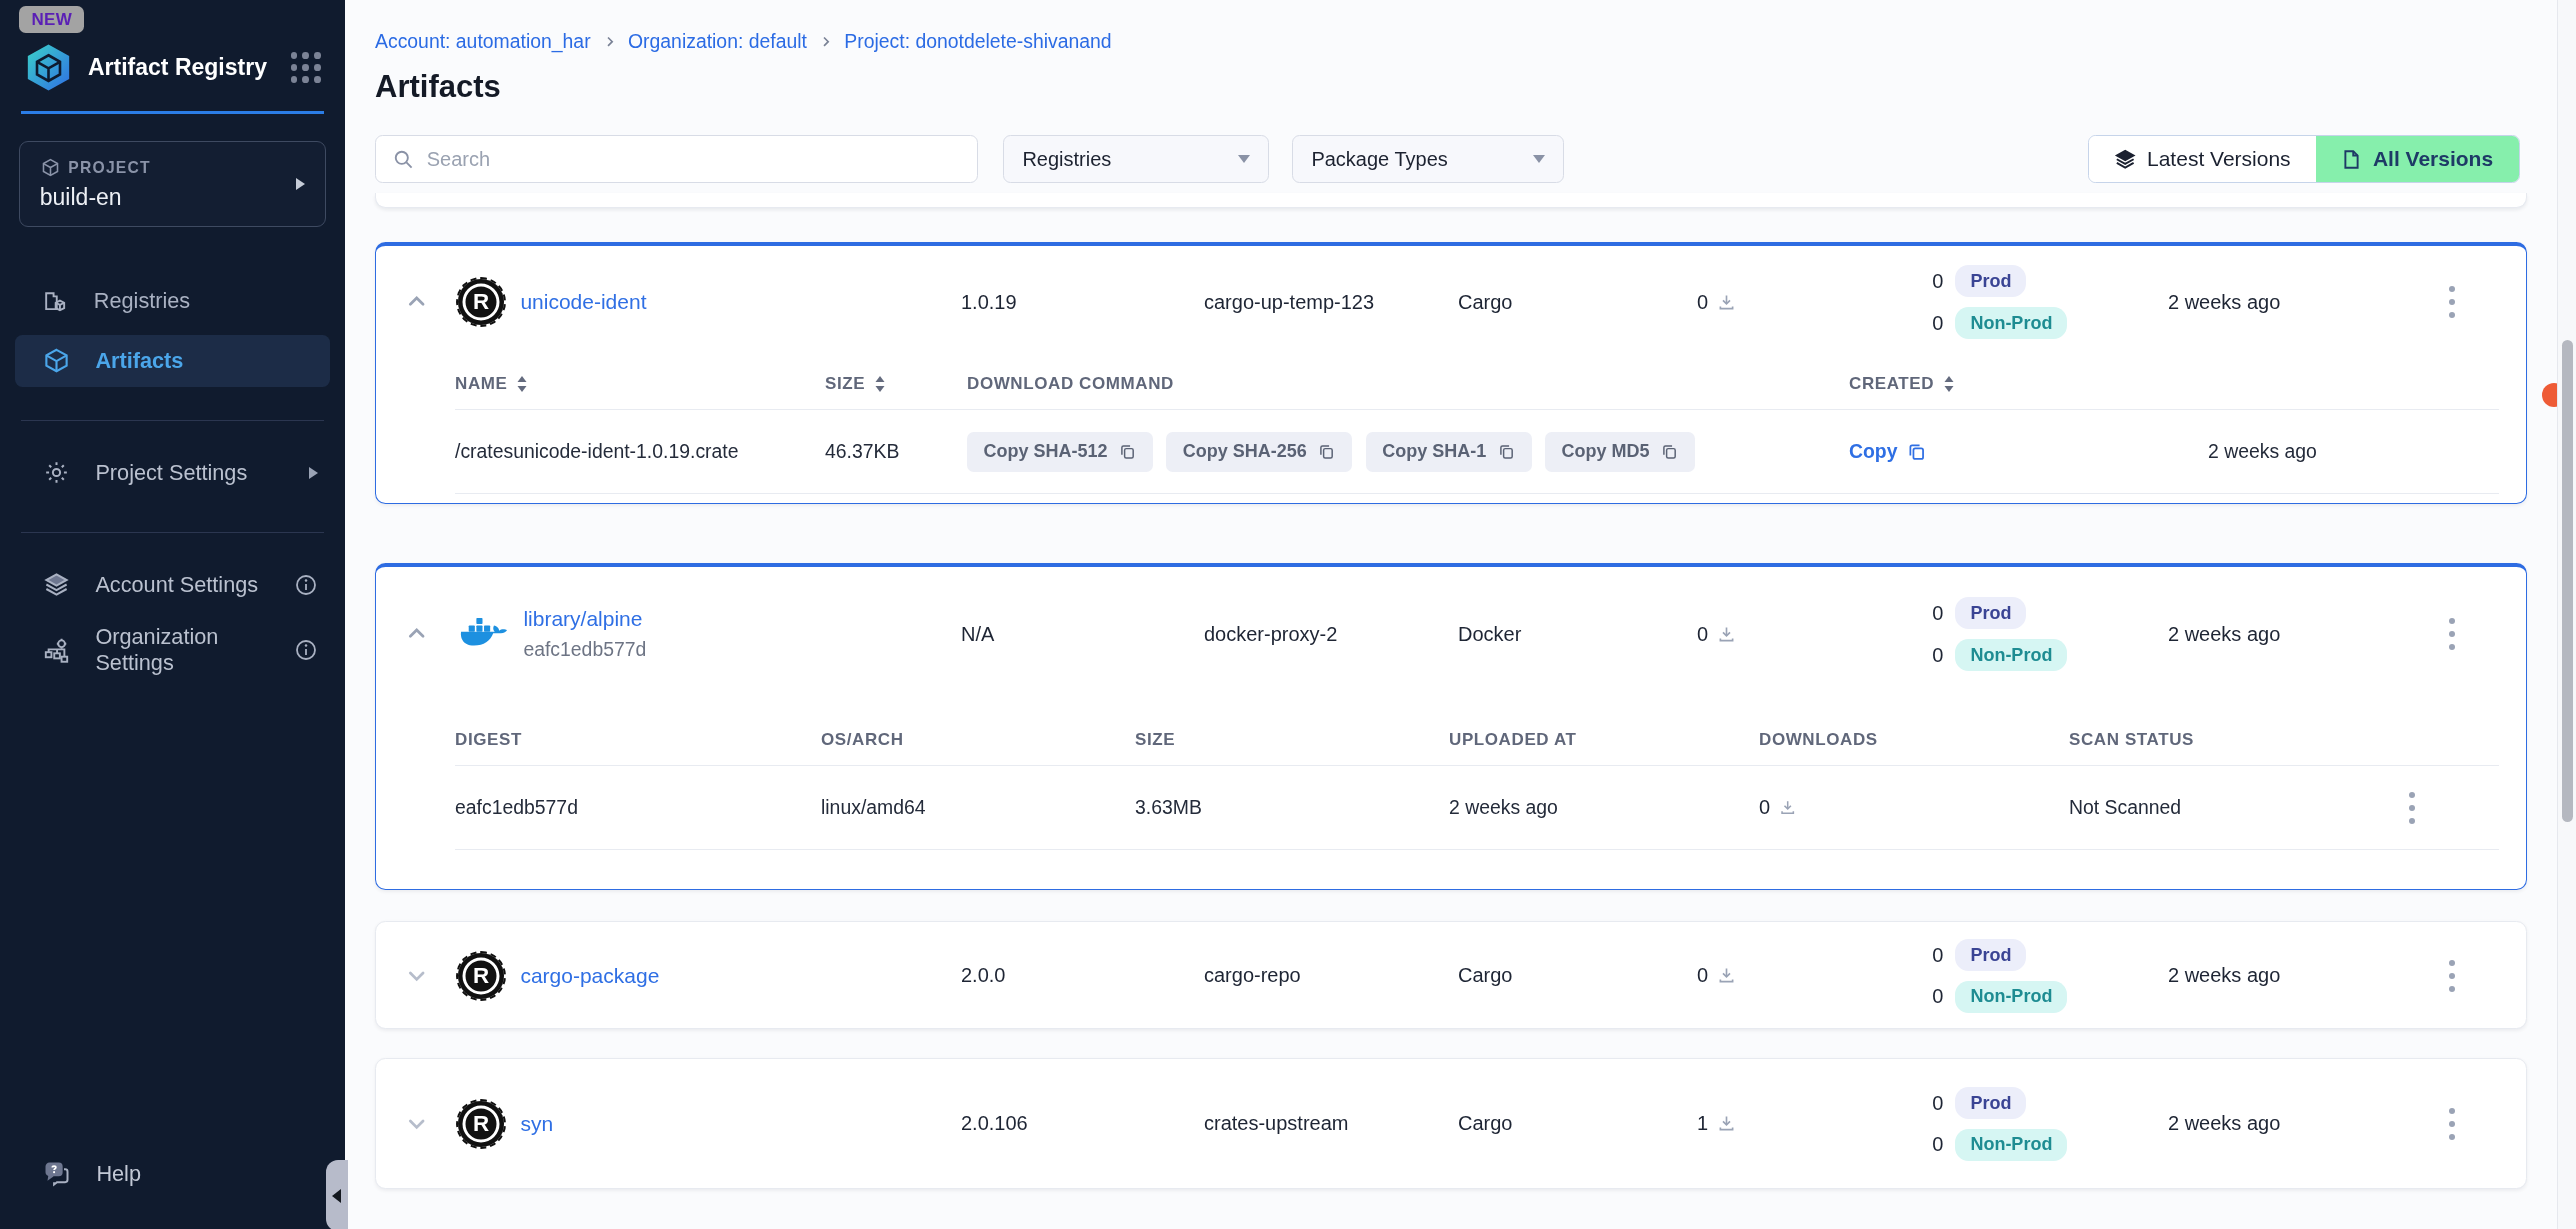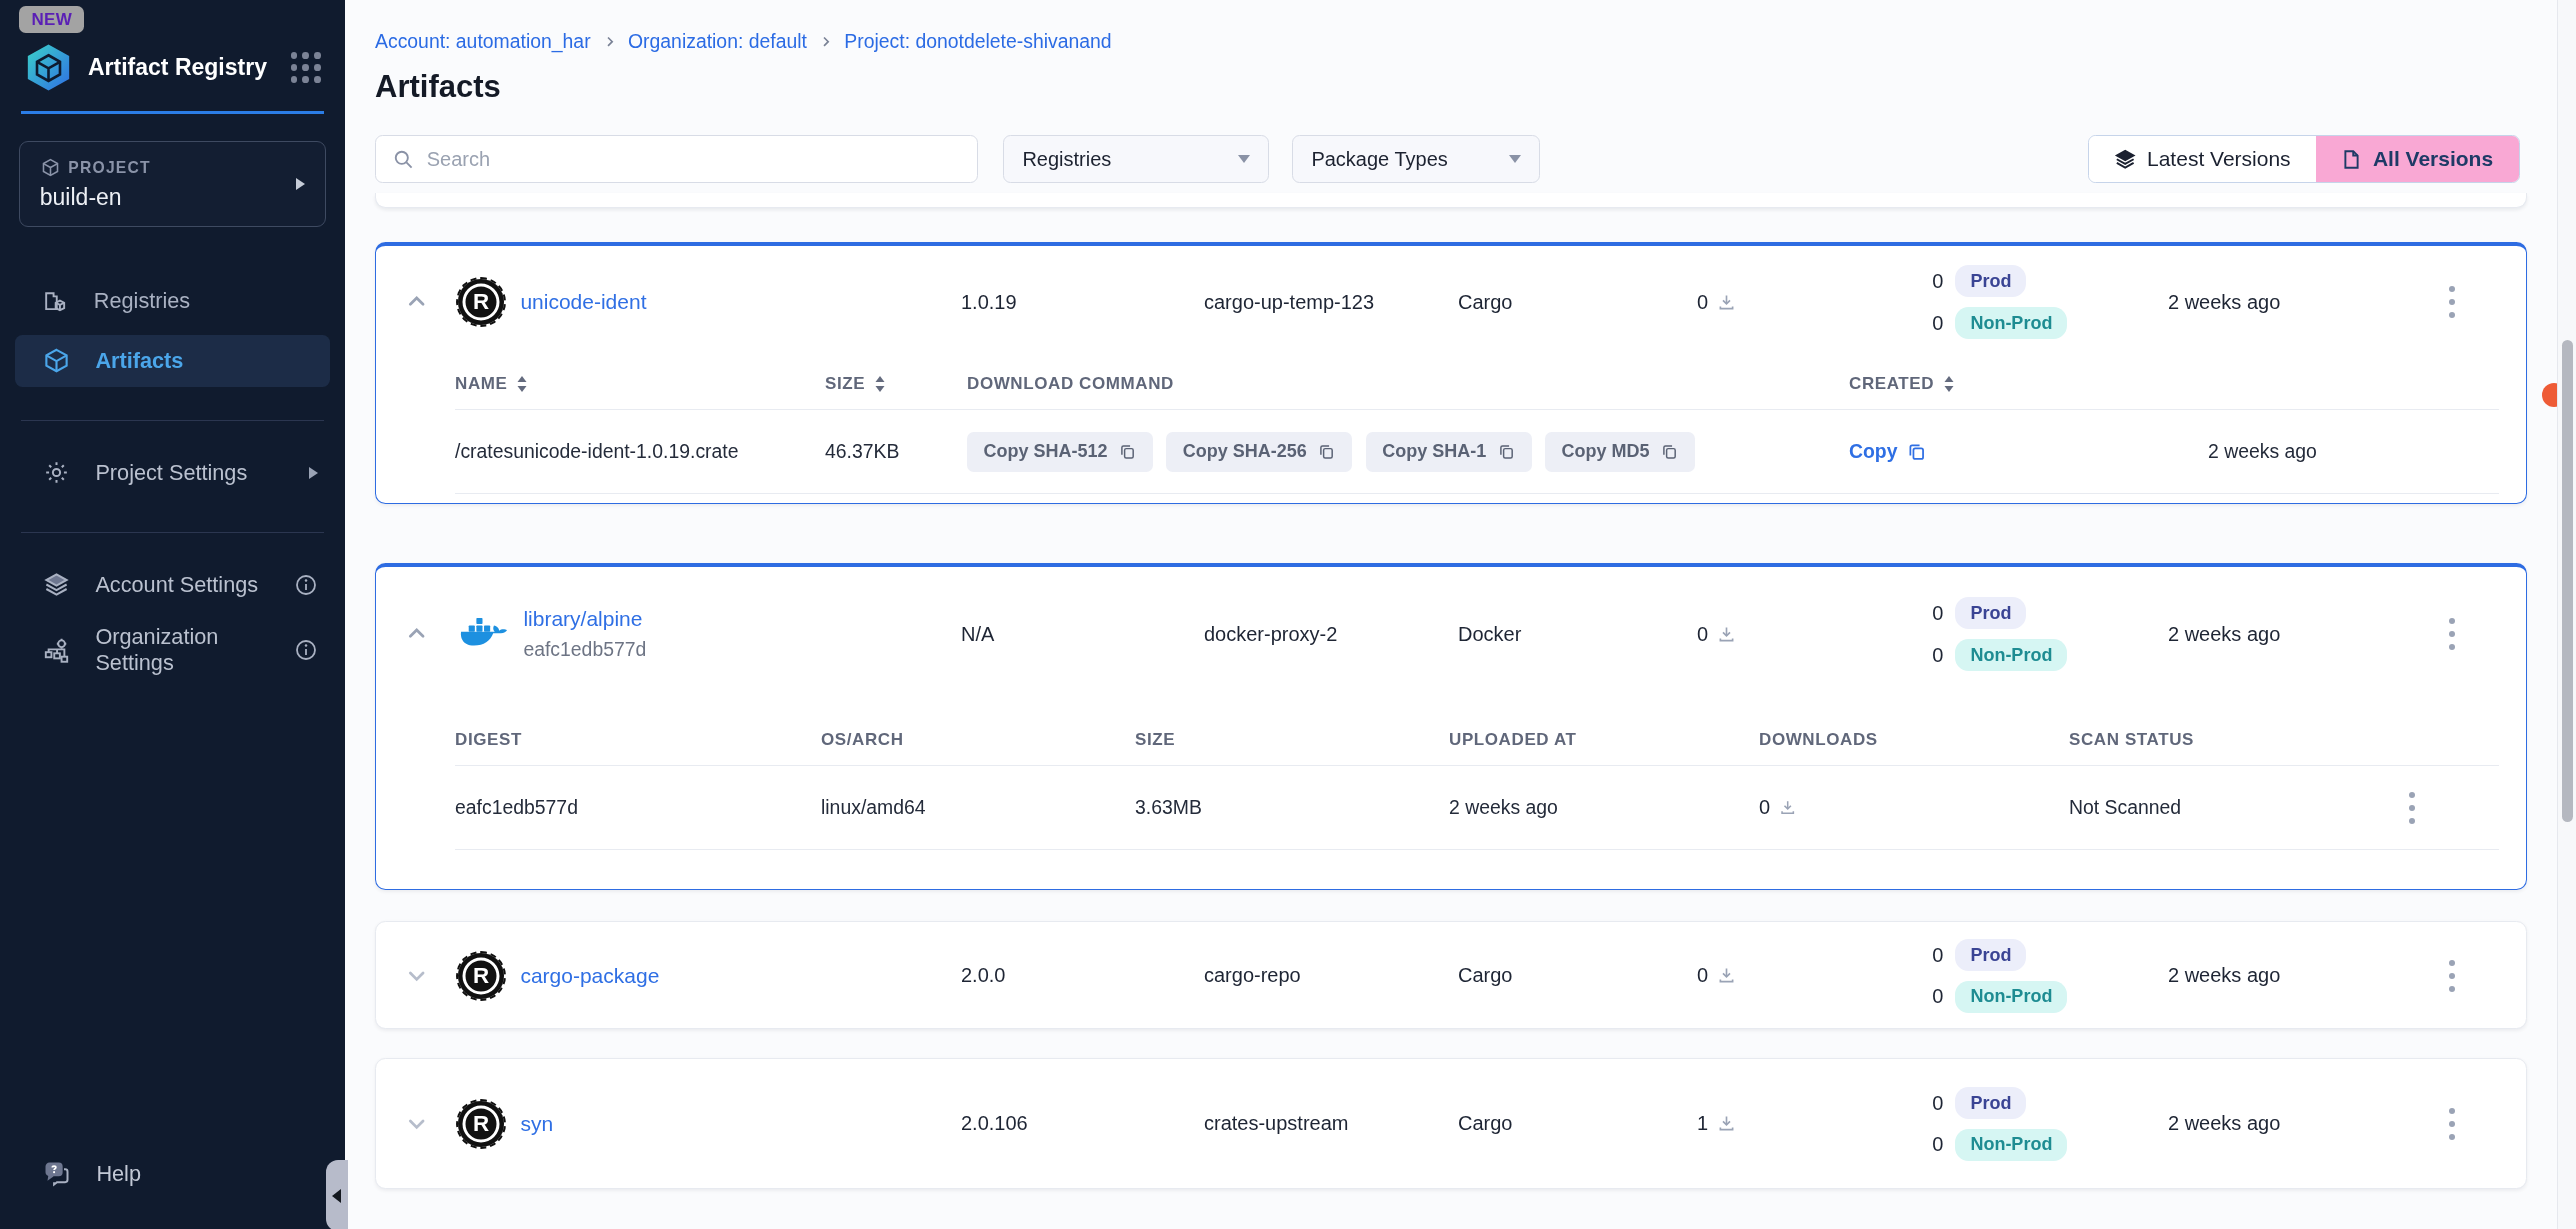--- a/index.html
+++ b/index.html
@@ -43,25 +43,25 @@
   .breadcrumb a { color:#2B6BE4; text-decoration:none; cursor:pointer; }
   .bc-sep svg { display:block; }
   .page-title { margin-top:16.4px; font-size:31px; font-weight:700; color:#141A26; }
 
   .filter-bar { display:flex; align-items:center; margin-top:30px; height:48px; }
   .search-box { display:flex; align-items:center; gap:12px; width:603px; height:48px; background:#FFFFFF; border:1.5px solid #D8DCE6; border-radius:7.5px; padding:0 16.4px; }
   .search-box input { border:none; outline:none; flex:1; font-size:20px; color:#0f172a; font-family:"Liberation Sans",sans-serif; background:transparent; }
   .search-box input::placeholder { color:#9AA2B1; }
   .dropdown { display:flex; align-items:center; justify-content:space-between; height:48px; background:#F7F8FC; border:1.5px solid #D8DCE6; border-radius:7.5px; padding:0 18px; font-size:20px; color:#1C2230; cursor:pointer; }
   .dd-registries { width:266px; margin-left:25.4px; }
-  .dd-packagetypes { width:248px; margin-left:23px;gap:15px; }
+  .dd-packagetypes { width:272px; margin-left:23px;gap:15px; }
   .dd-chev { width:0; height:0; border-left:6.7px solid transparent; border-right:6.7px solid transparent; border-top:8.2px solid #8A92A6; }
   .toggle-group { margin-left:auto; margin-right:7.5px; display:flex; height:48px; border:1.5px solid #C6D4EA; border-radius:7.5px; overflow:hidden; }
   .toggle-btn { display:flex; align-items:center; gap:10.5px; padding:0 25.4px; font-size:21px; background:#FFFFFF; color:#1B2130; cursor:pointer; border:none; font-family:"Liberation Sans",sans-serif; }
-  .toggle-btn.selected { background:#f9a8d4; color:#1E3A66; font-weight:600; }
+  .toggle-btn.selected { background:#86efac; color:#1E3A66; font-weight:600; }
 
   
   .card-sliver { margin-top:9.7px; height:15px; background:#FFFFFF; border:0.7px solid #E7EAF0; border-top:none; border-radius:0 0 10.5px 10.5px; box-shadow:0 2.2px 3.7px rgba(16,24,40,.07); }
   .card { background:#FFFFFF; border:0.7px solid #E7EAF0; border-radius:10.5px; box-shadow:0 1.5px 3.7px rgba(16,24,40,.06); }
   .card.expanded { border:1.5px solid #2E6CE2; border-top-width:4.5px; }
   .card.c1 { margin-top:34px; }
   .card.c2 { margin-top:59px; }
   .card.c3 { margin-top:31px; height:108px; }
   .card.c4 { margin-top:29px; height:131px; }
 

